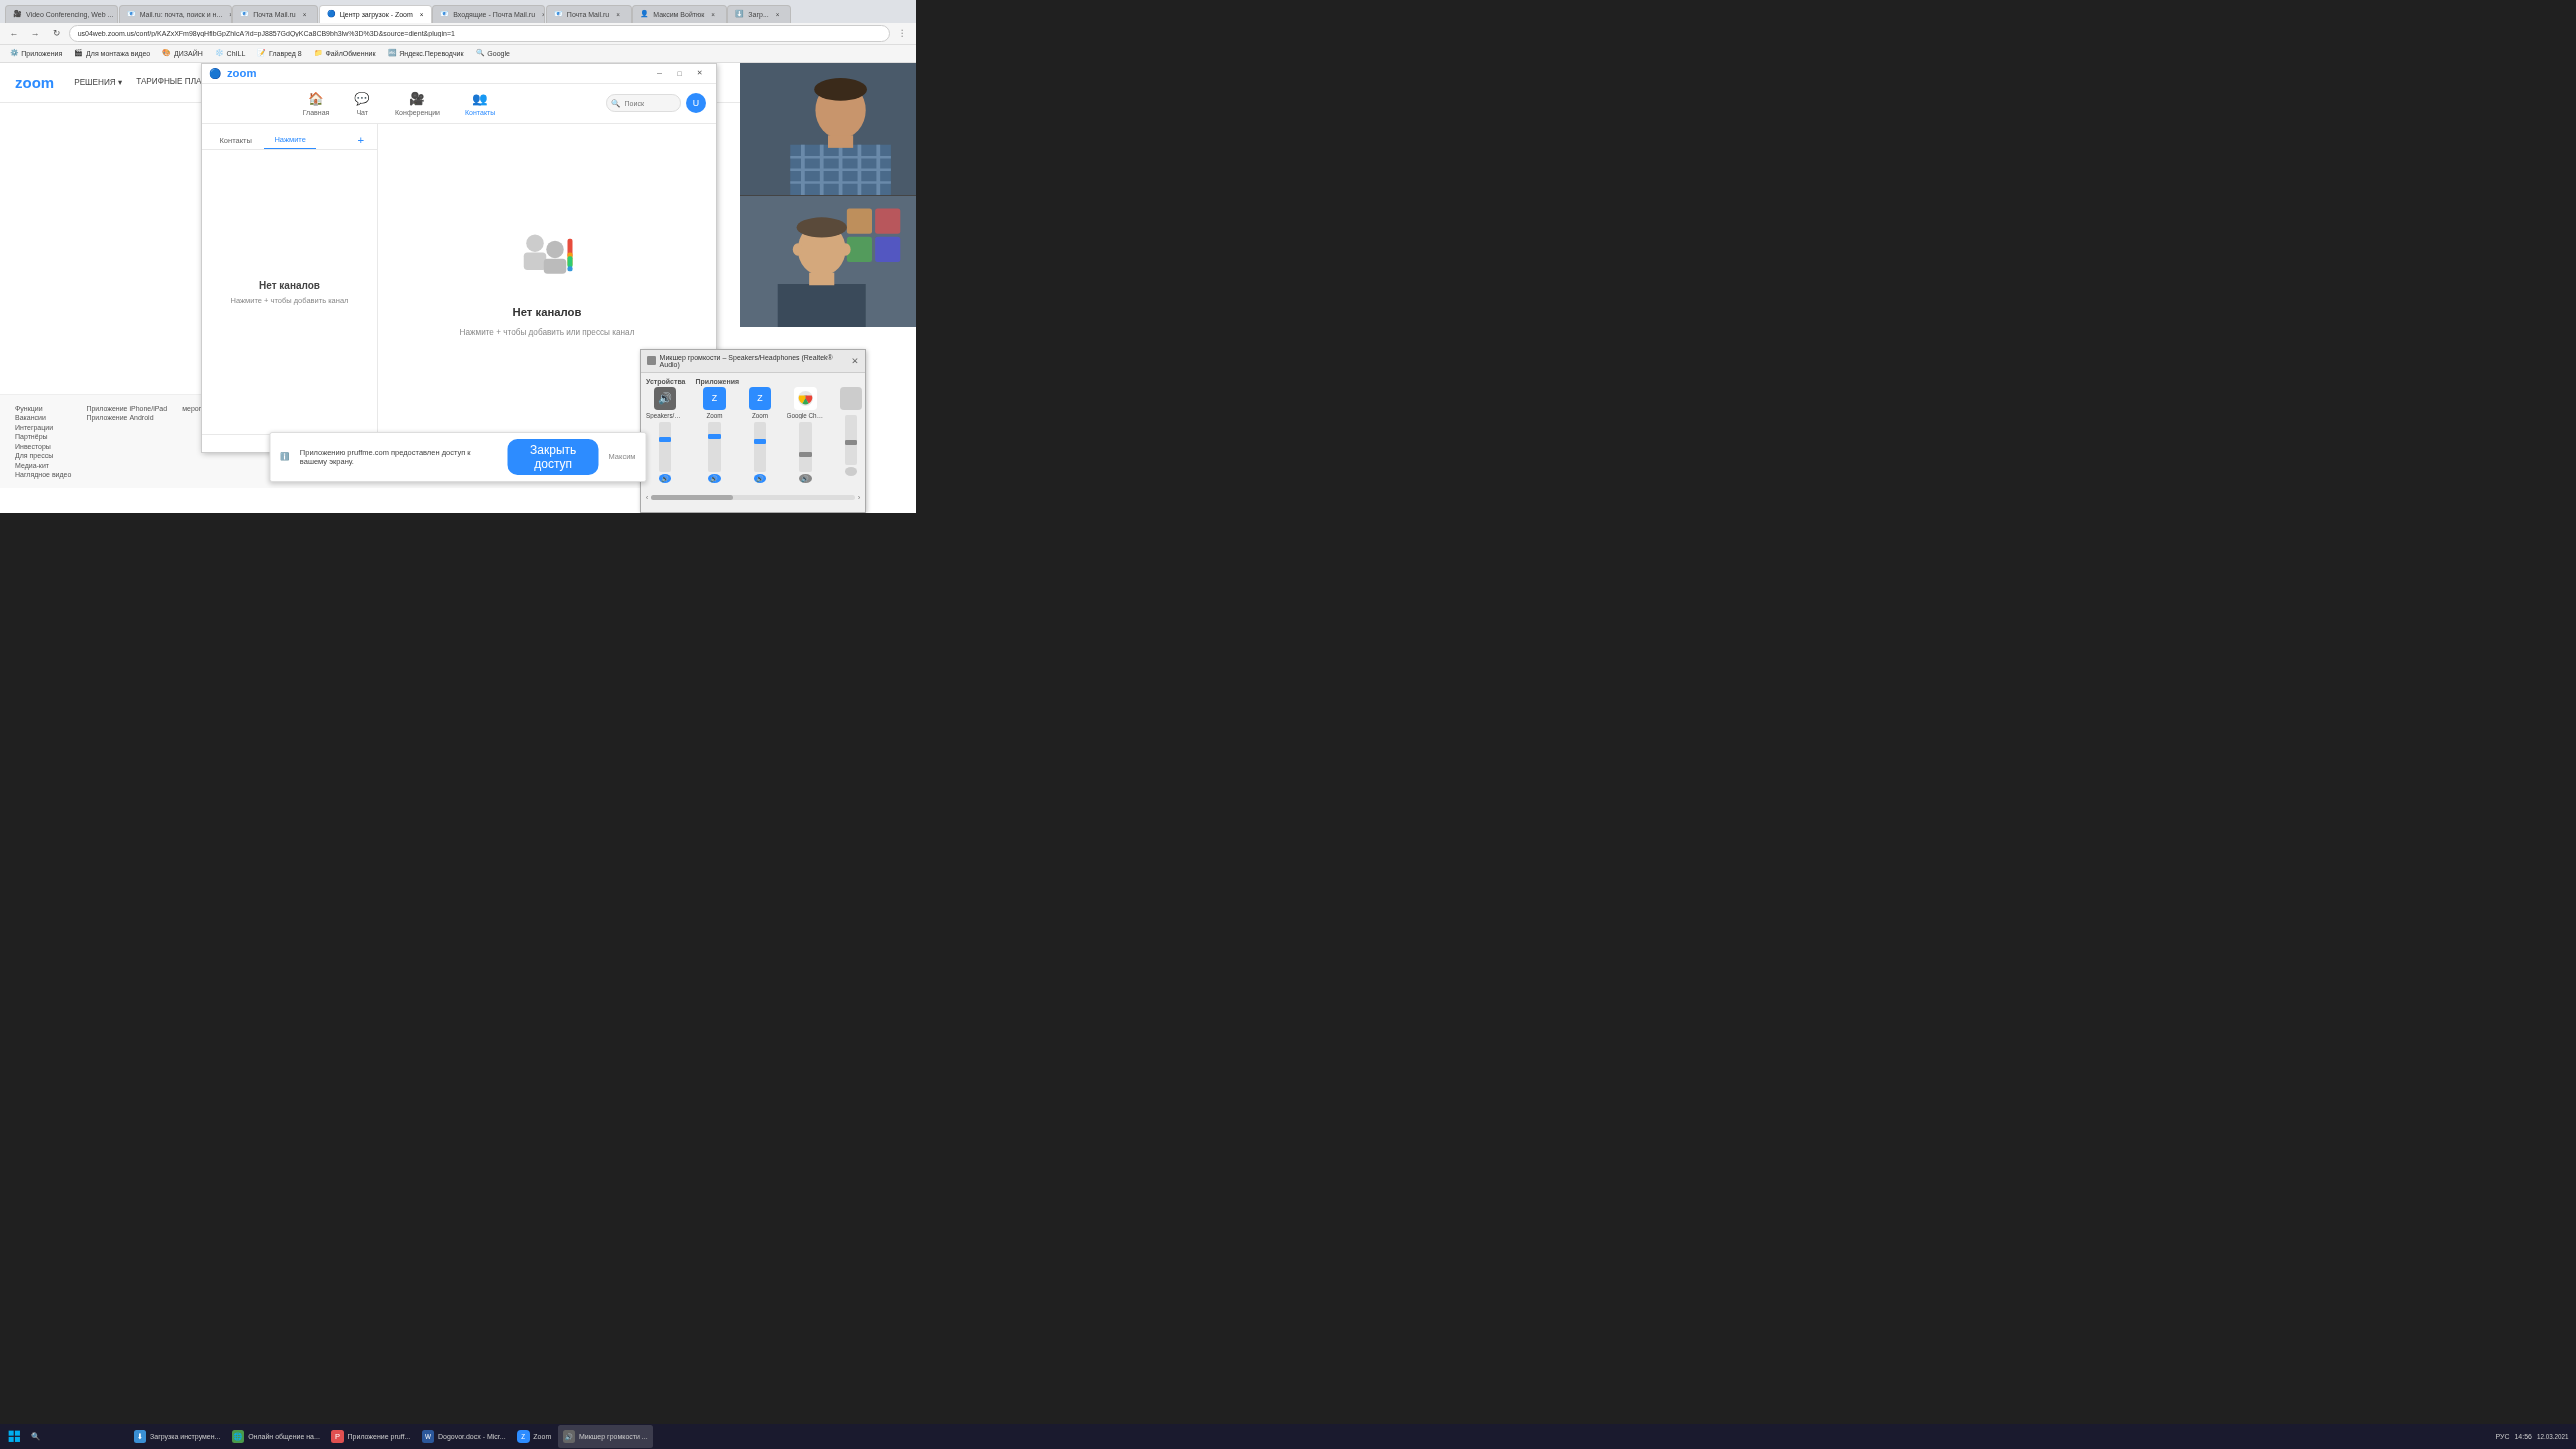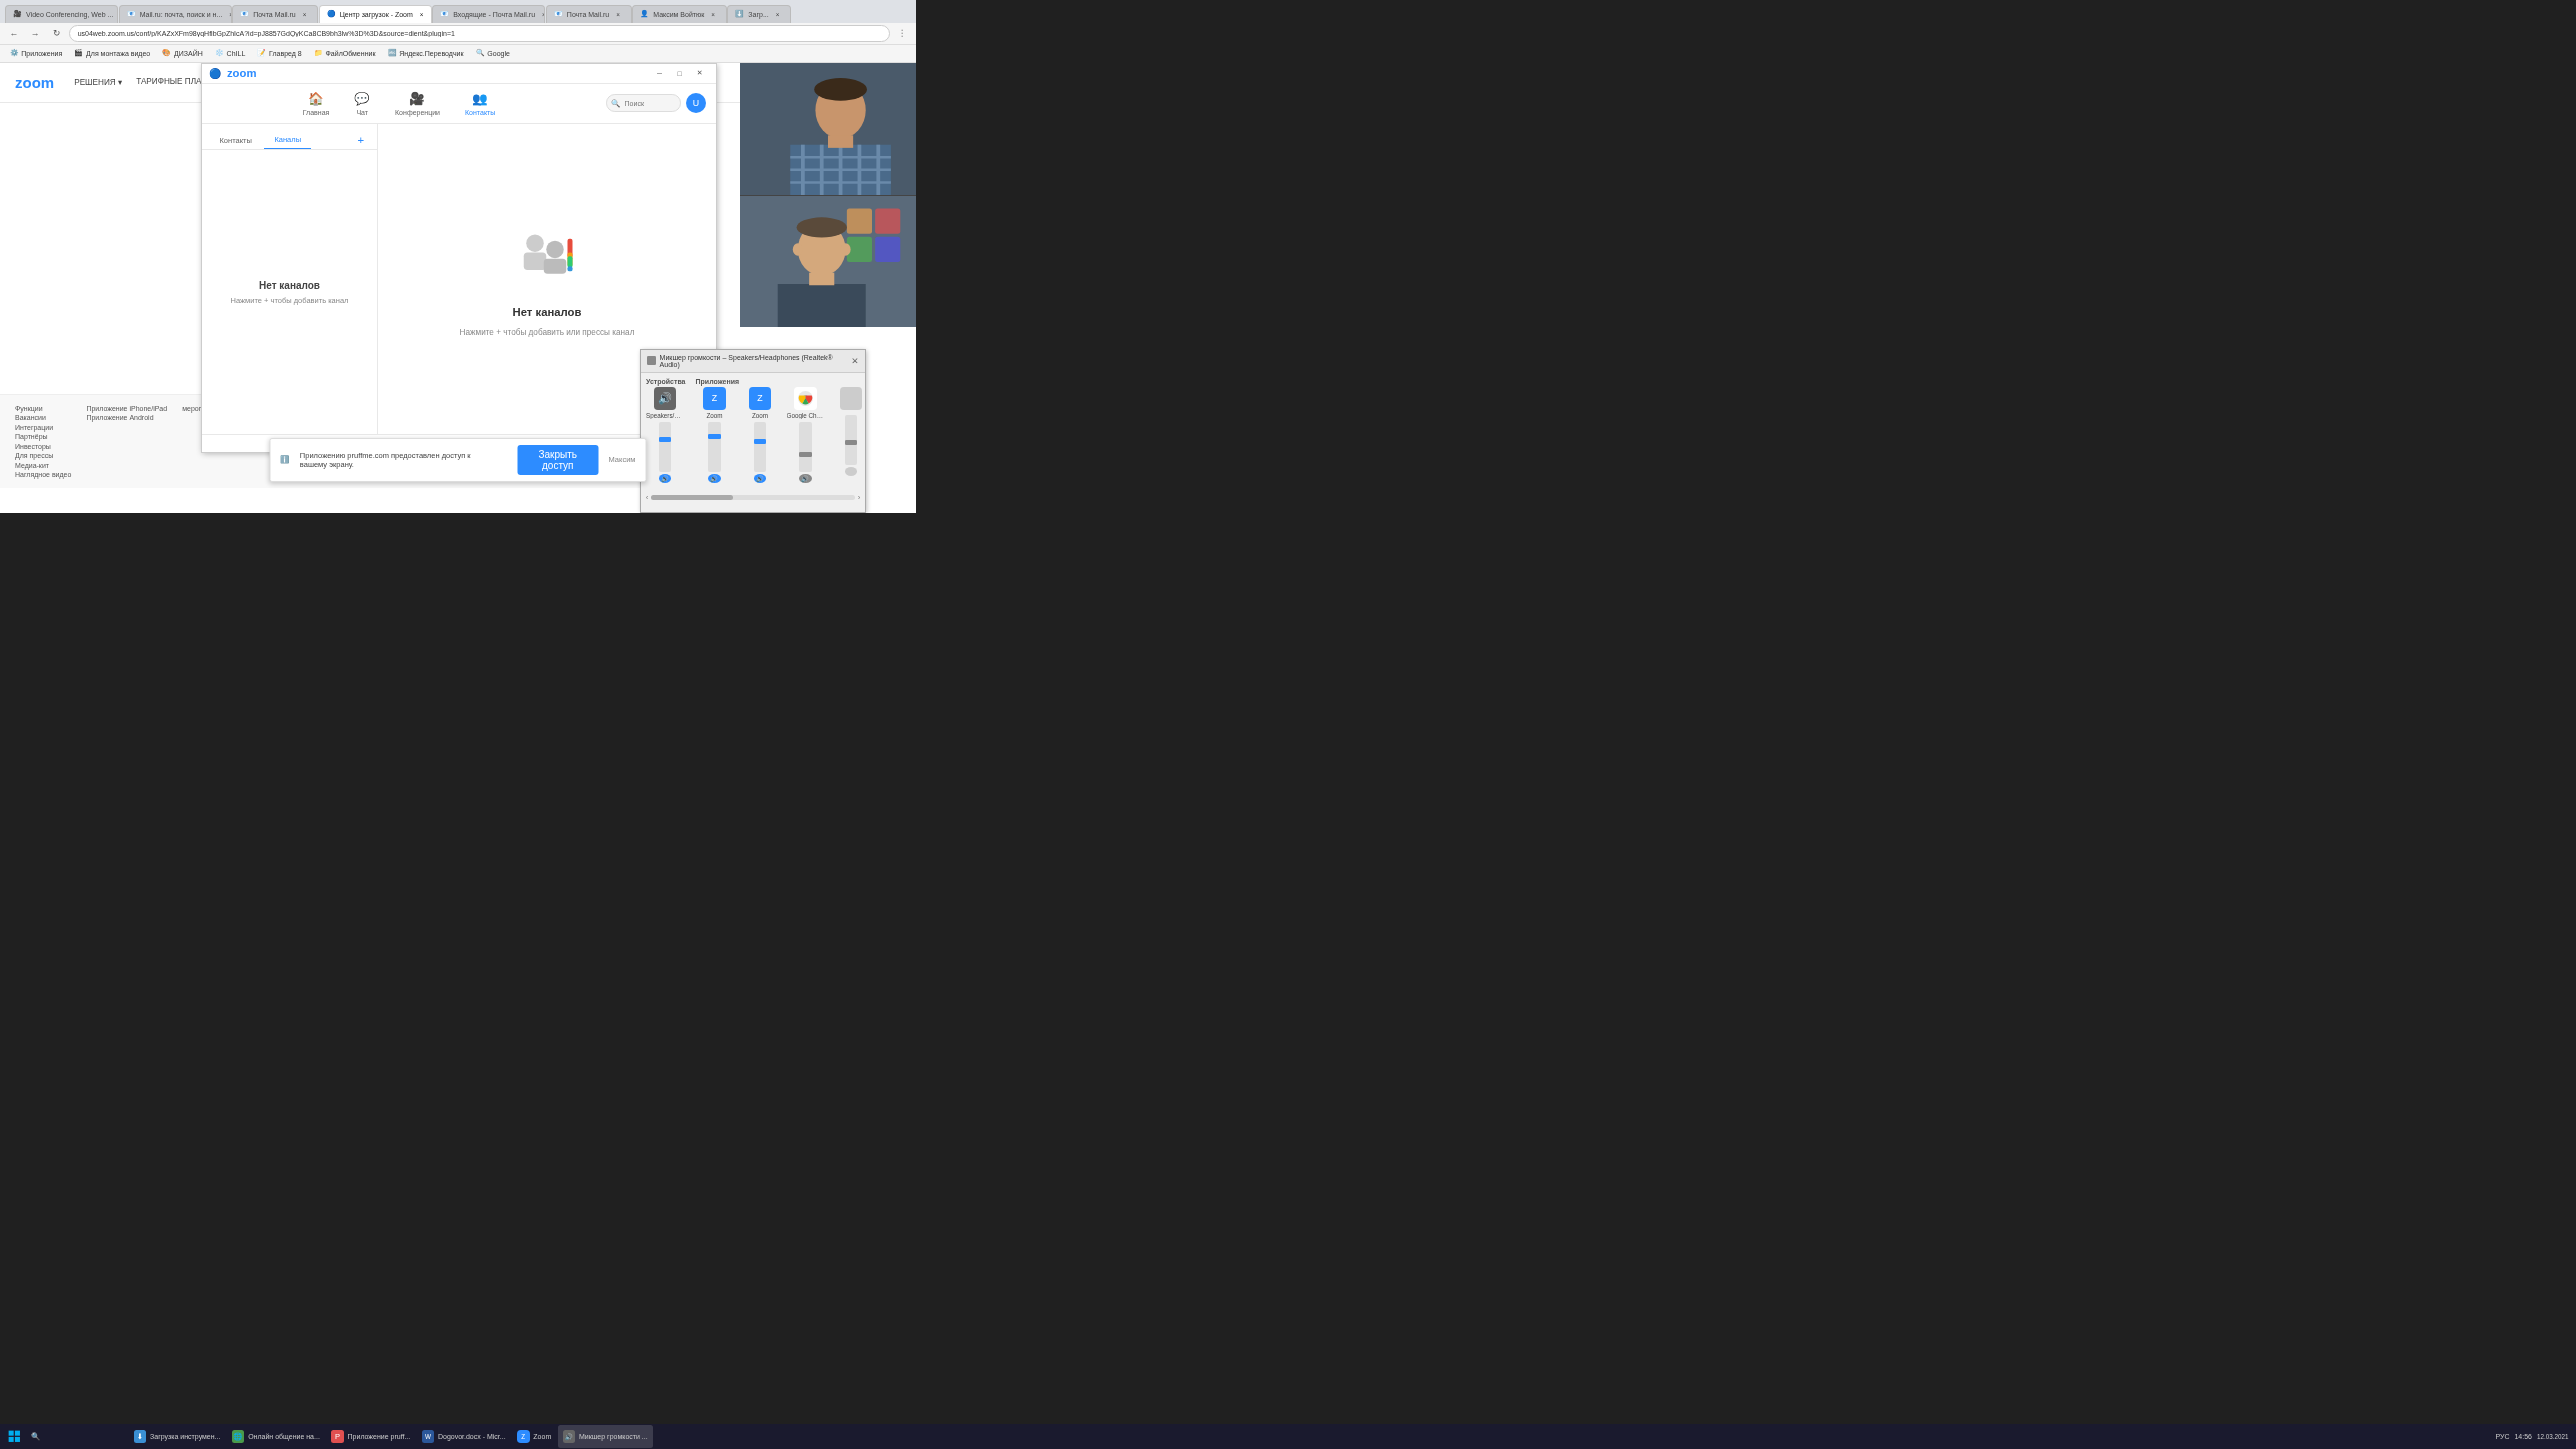--- a/index.html
+++ b/index.html
@@ -571,23 +571,23 @@
       box-shadow: 0 1.3px 5px rgba(0,0,0,0.2);
       z-index: 30;
       width: 377px;
     }
 
     .notif-close-btn {
       background: #2d8cff;
       color: #fff;
       border: none;
       padding: 3.8px 8.8px;
-      border-radius: 3px;
-      cursor: pointer;
-      font-size: 10px;
+      border-radius: 10px;
+      cursor: pointer;
+      font-size: 12px;
       margin-left: 8px;
     }
 
     .notif-dismiss {
       color: #888;
       cursor: pointer;
       font-size: 7.5px;
     }
 
     
@@ -854,21 +854,21 @@
           </div>
           <div class="zoom-profile">U</div>
         </div>
       </div>
 
       <div class="zoom-content">
 
         <div class="zoom-sidebar">
           <div class="sidebar-tabs">
             <button class="sidebar-tab">Контакты</button>
-            <button class="sidebar-tab active" style="color:#2d8cff;border-bottom:1.3px solid #2d8cff;border-radius:0;">Каналы</button>
+            <button class="sidebar-tab active" style="color:#2d8cff;border-bottom:1.3px solid #2d8cff;border-radius:0;">Нажмите</button>
             <div class="sidebar-add">+</div>
           </div>
           <div class="no-channels">
             <span class="no-channels-title">Нет каналов</span>
             <span class="no-channels-sub">Нажмите + чтобы добавить канал</span>
           </div>
         </div>
 
         <div class="zoom-main">
 

